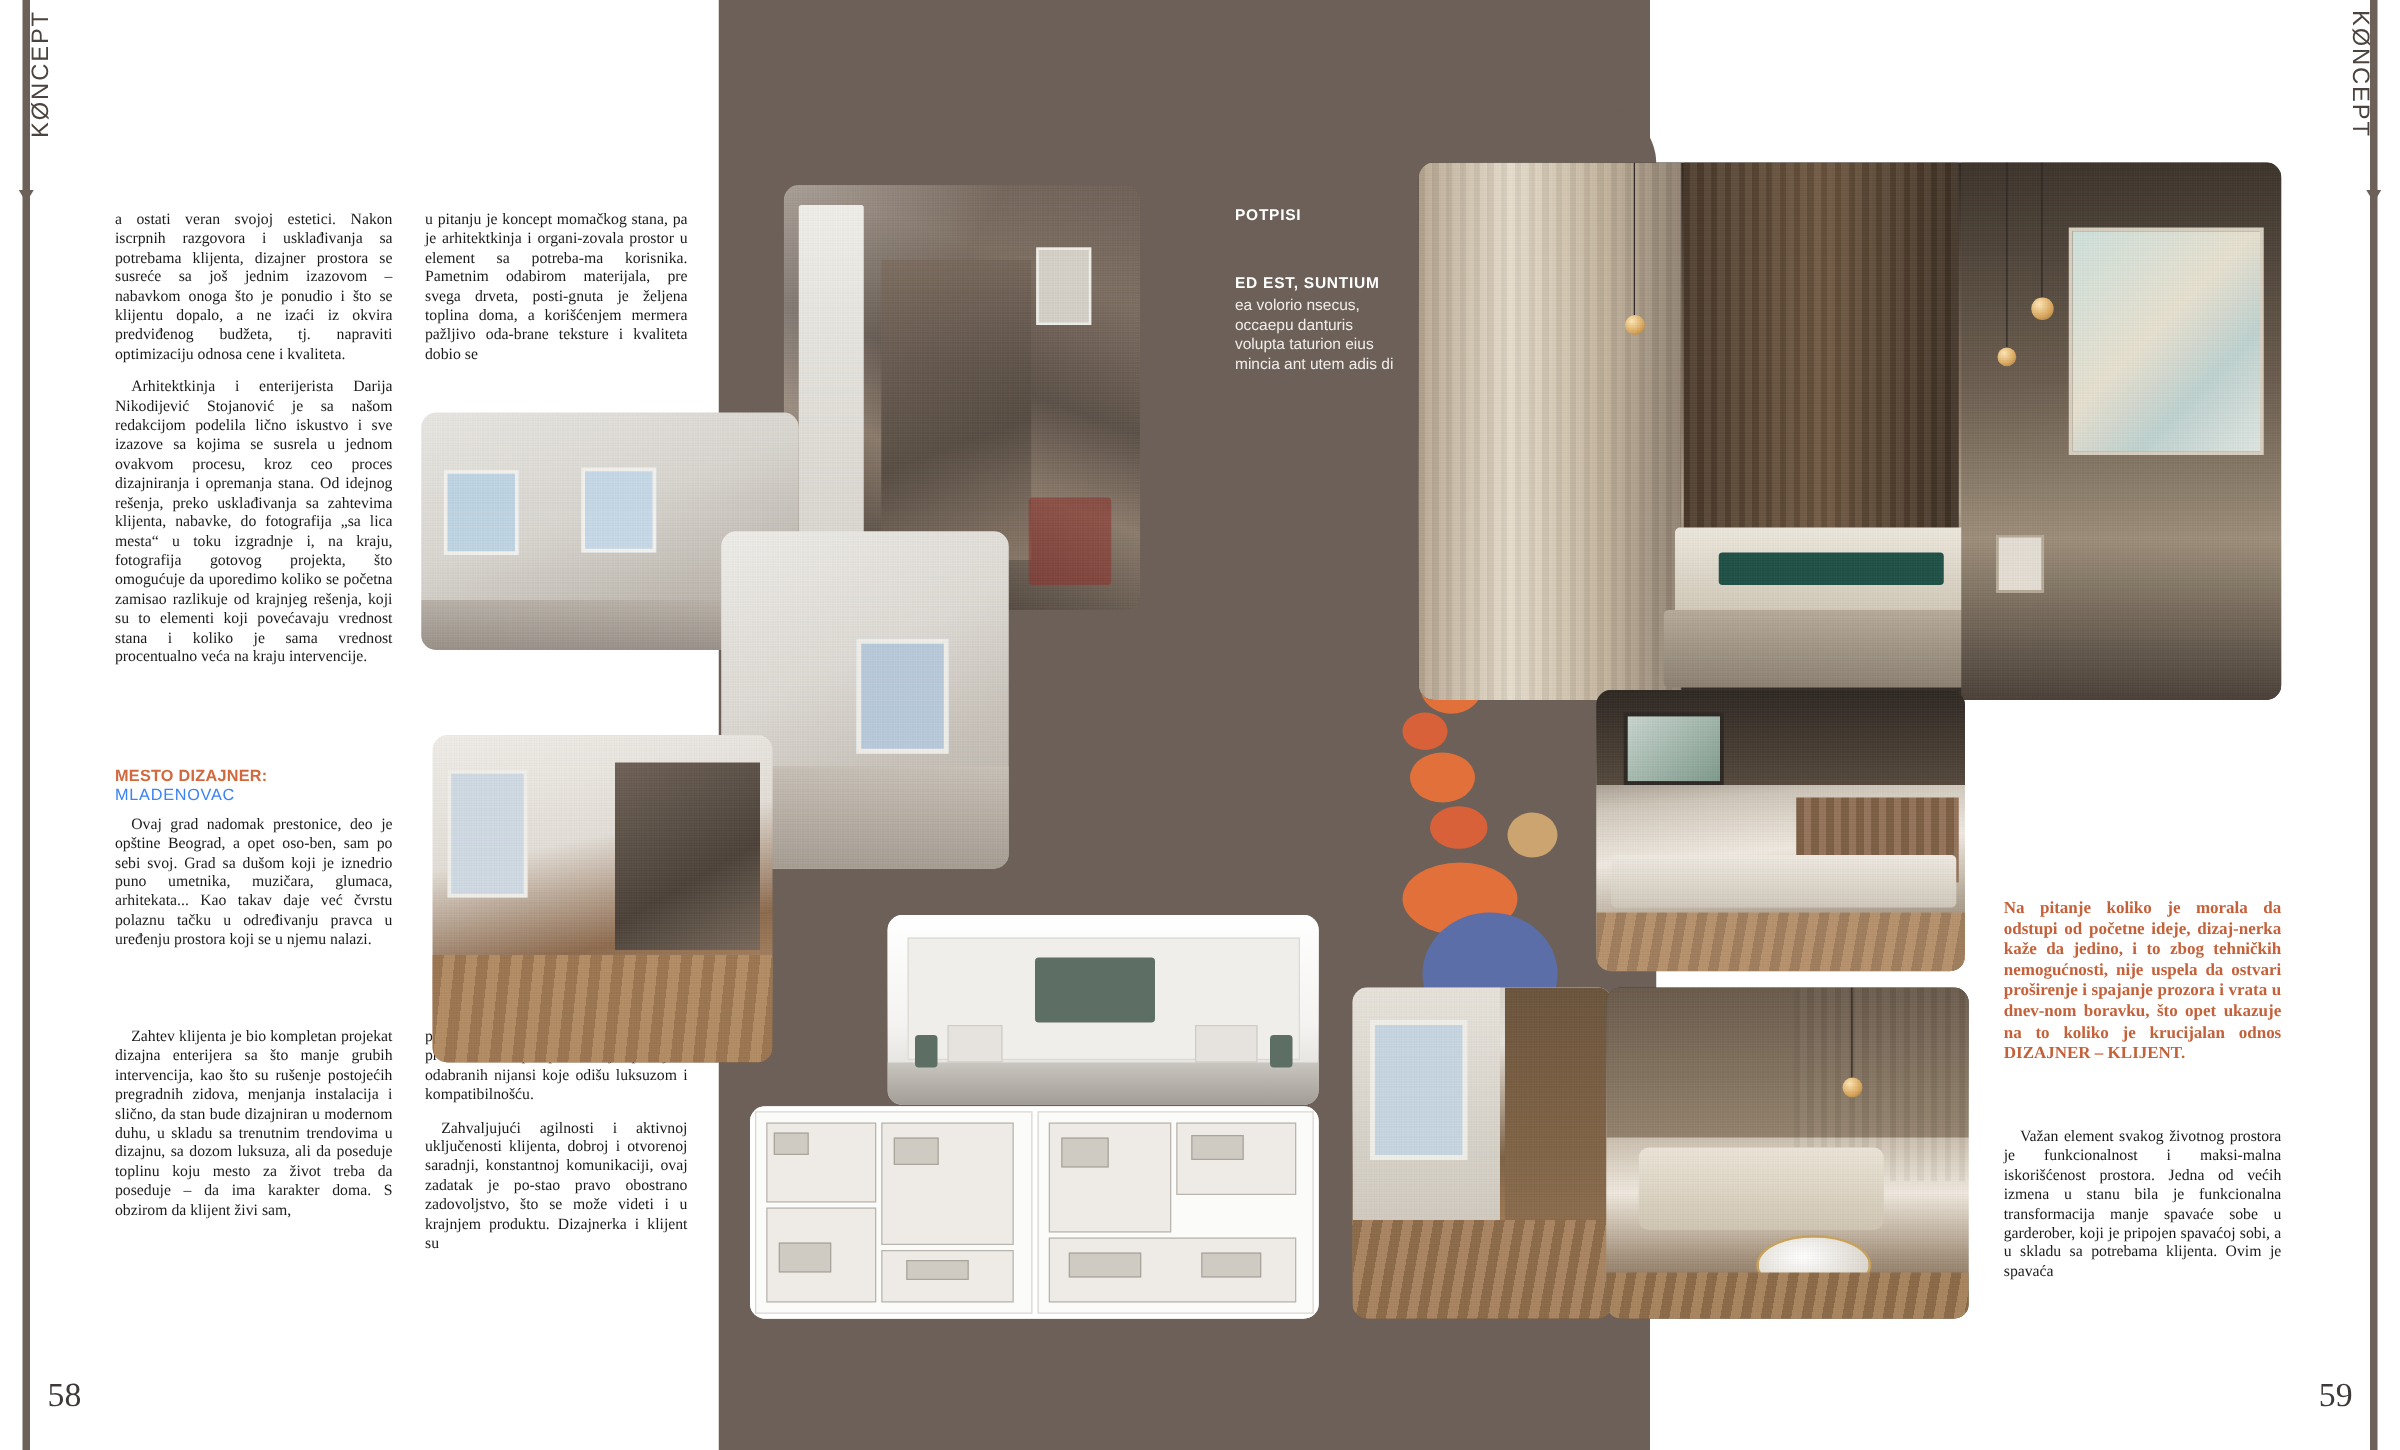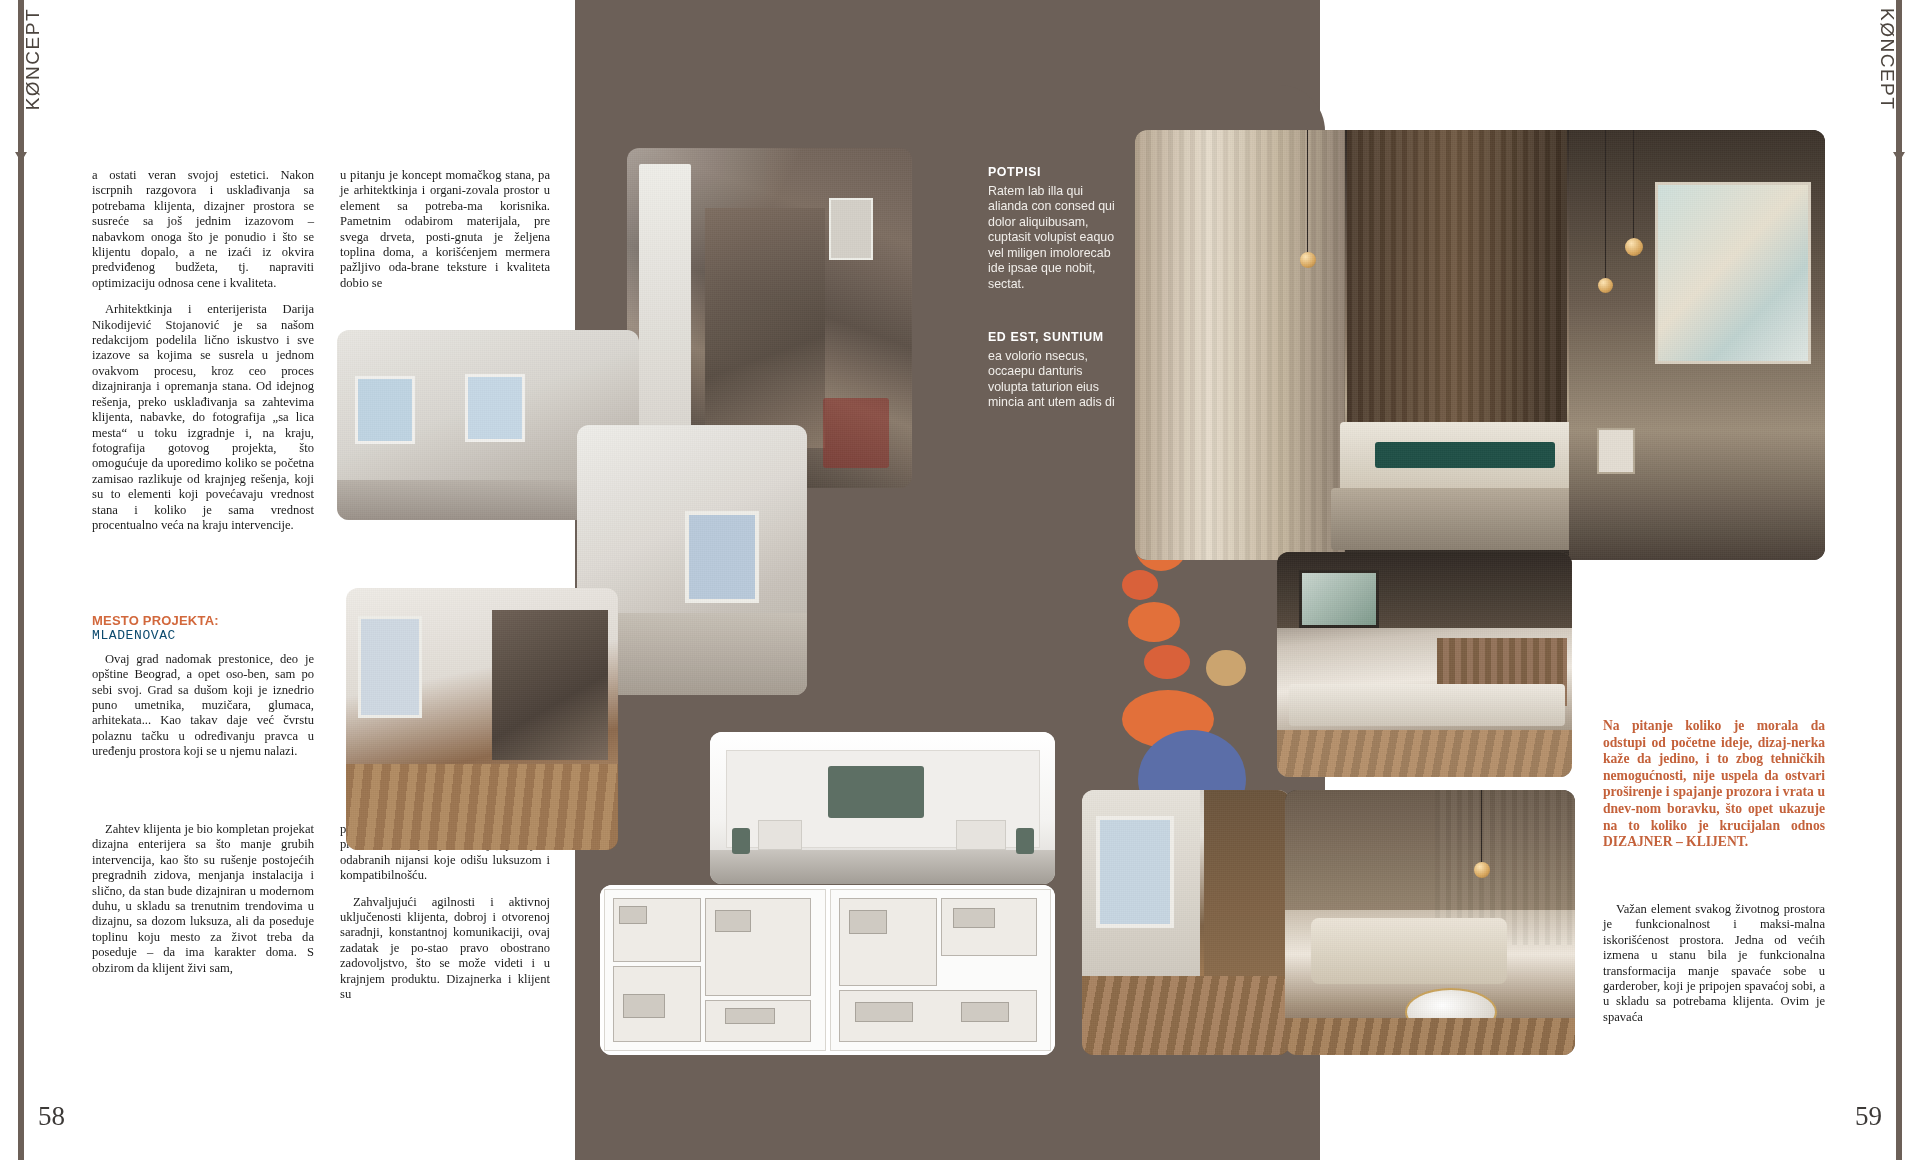--- a/index.html
+++ b/index.html
@@ -116,23 +116,23 @@
 
   .sect-title {
     font-family: "Liberation Sans", sans-serif;
     font-weight: bold;
     font-size: 13px;
     color: #d2683c;
     letter-spacing: .2px;
     margin-bottom: 0px;
   }
   .sect-sub {
-    font-family: Liberation Mono, monospace;
+    font-family: Liberation Sans, sans-serif;
     font-size: 13px;
-    color: #0c4a6e;
+    color: #3b82f6;
     letter-spacing: .6px;
     margin-bottom: 8px;
   }
 
   .quote {
     font-weight: bold;
     font-size: 13.6px;
     line-height: 16.6px;
     color: #c4613a;
     text-align: justify;
@@ -323,21 +323,21 @@
 
   <div class="pageno left">58</div>
   <div class="pageno right">59</div>
 
   <div class="col" style="left:92px; top:168px; width:222px;">
     <p class="noindent">a ostati veran svojoj estetici. Nakon iscrpnih razgovora i usklađivanja sa potrebama klijenta, dizajner prostora se susreće sa još jednim izazovom – nabavkom onoga što je ponudio i što se klijentu dopalo, a ne izaći iz okvira predviđenog budžeta, tj. napraviti optimizaciju odnosa cene i kvaliteta.</p>
     <p>Arhitektkinja i enterijerista Darija Nikodijević Stojanović je sa našom redakcijom podelila lično iskustvo i sve izazove sa kojima se susrela u jednom ovakvom procesu, kroz ceo proces dizajniranja i opremanja stana. Od idejnog rešenja, preko usklađivanja sa zahtevima klijenta, nabavke, do fotografija „sa lica mesta“ u toku izgradnje i, na kraju, fotografija gotovog projekta, što omogućuje da uporedimo koliko se početna zamisao razlikuje od krajnjeg rešenja, koji su to elementi koji povećavaju vrednost stana i  koliko je sama vrednost procentualno veća na kraju intervencije.</p>
   </div>
 
   <div class="col" style="left:92px; top:613px; width:222px;">
-    <div class="sect-title">MESTO PROJEKTA:</div>
+    <div class="sect-title">MESTO DIZAJNER:</div>
     <div class="sect-sub">MLADENOVAC</div>
     <p>Ovaj grad nadomak prestonice, deo je opštine Beograd, a opet oso-ben, sam po sebi svoj. Grad sa dušom koji je iznedrio puno umetnika, muzičara, glumaca, arhitekata... Kao takav daje već čvrstu polaznu tačku u određivanju pravca u uređenju prostora koji se u njemu nalazi.</p>
   </div>
 
   <div class="col" style="left:92px; top:822px; width:222px;">
     <p>Zahtev klijenta je bio kompletan projekat dizajna enterijera sa što manje grubih intervencija, kao što su rušenje postojećih pregradnih zidova, menjanja instalacija i slično, da stan bude dizajniran u modernom duhu, u skladu sa trenutnim trendovima u dizajnu, sa dozom luksuza, ali da poseduje toplinu koju mesto za život treba da poseduje – da ima karakter doma. S obzirom da klijent živi sam,</p>
   </div>
 
   <div class="col" style="left:340px; top:168px; width:210px;">
     <p class="noindent">u pitanju je koncept momačkog stana, pa je arhitektkinja i organi-zovala prostor u element sa potreba-ma korisnika. Pametnim odabirom materijala, pre svega drveta, posti-gnuta je željena toplina doma, a korišćenjem mermera pažljivo oda-brane teksture i kvaliteta dobio se</p>
@@ -416,21 +416,20 @@
         <div class="fx" style="left:122px;top:18px;width:40px;height:18px;"></div>
         <div class="fx" style="left:24px;top:112px;width:56px;height:18px;"></div>
         <div class="fx" style="left:130px;top:112px;width:46px;height:18px;"></div>
       </div>
     </div>
   </div>
 
   <div class="whitecol" style="left:988px; top:165px; width:128px;">
     <div class="blk">
       <div class="hd">POTPISI</div>
-      <div class="bd">Ratem lab illa qui alianda con consed qui dolor aliquibusam, cuptasit volupist eaquo vel miligen imolorecab ide ipsae que nobit, sectat.</div>
     </div>
     <div class="blk">
       <div class="hd">ED EST, SUNTIUM</div>
       <div class="bd">ea volorio nsecus, occaepu danturis volupta taturion eius mincia ant utem adis di</div>
     </div>
   </div>
 
   <div>
     <div class="blob" style="left:1136px; top:527px; width:50px; height:44px; background:#e2703a;"></div>
     <div class="blob" style="left:1122px; top:570px; width:36px; height:30px; background:#d9613a;"></div>

